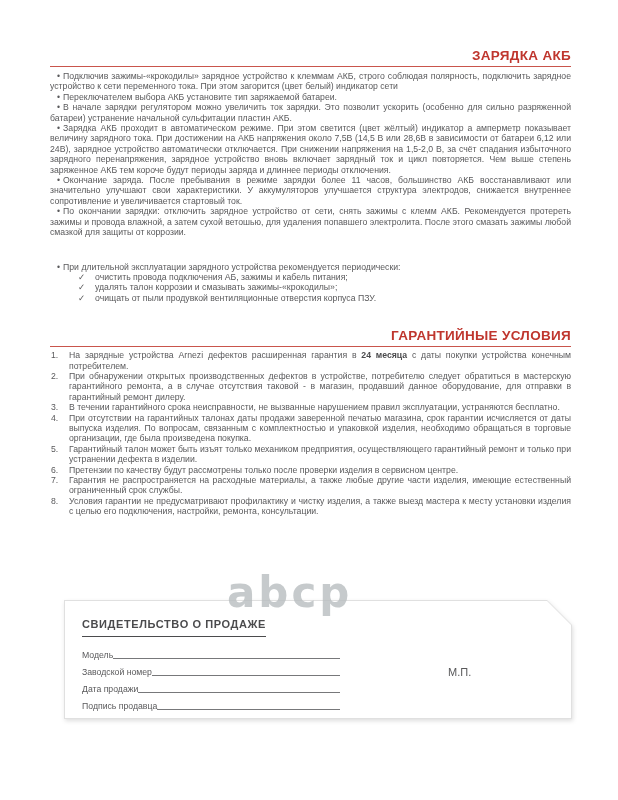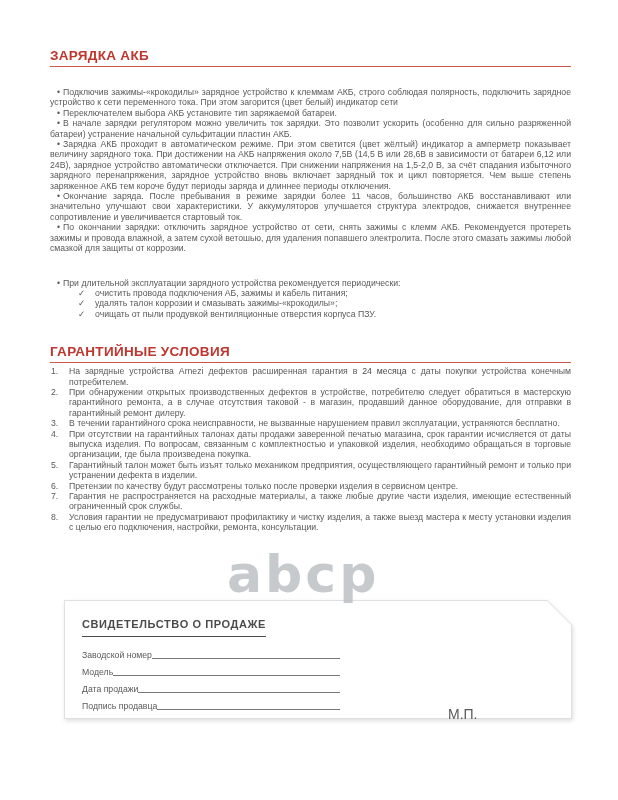--- a/index.html
+++ b/index.html
@@ -5,46 +5,46 @@
   html,body { margin:0; padding:0; background:#ffffff; }
   .page {
     position:relative; width:618px; height:800px; background:#ffffff;
     font-family:"Liberation Sans", sans-serif; color:#59595b; overflow:hidden;
   }
   .content { position:absolute; left:50px; top:48px; width:521px; }
 
   .section { margin:0; }
   .section-title {
     font-size:13.5px; font-weight:bold; color:#bf362e; letter-spacing:0.3px;
-    margin:0; padding:0 0 3px 0; border-bottom:1px solid #c9554c;
+    margin:0; padding:0 0 3px 0; border-bottom:1px solid #c9554c;text-align:right;
   }
   .txt { font-size:8.7px; line-height:10.4px; color:#59595b; }
 
-  .paras { margin-top:20px; }
+  .paras { margin-top:4px; }
   .para { margin:0; text-align:justify; text-indent:7px; }
   .bullet { padding-right:3px; }
 
   .care-intro { margin:4px 0 0 0; text-indent:7px; }
   .checklist { margin:0; padding:0; list-style:none; }
   .check-row { display:flex; padding-left:28px; margin:0; }
   .check-icon { width:17px; flex:none; color:#59595b; }
   .check-text { flex:1; }
 
   .w-list { margin-top:3px; }
   .w-item { display:flex; margin:0; }
   .w-num { width:18px; flex:none; padding-left:1px; }
   .w-text { flex:1; text-align:justify; }
-  .w-bold { font-weight:normal; color:#4b4b4d;margin-top:40px; }
+  .w-bold { font-weight:bold; color:#4b4b4d;margin-top:40px; }
 
   .sec-care { margin-top:24px; }
   .sec-warranty { margin-top:25px; }
 
   .watermark {
-    position:absolute; left:227px; top:548px; z-index:5; pointer-events:none;
-    font-family:"DejaVu Sans", sans-serif; font-weight:bold; font-size:52px;
+    position:absolute; left:227px; top:572px; z-index:5; pointer-events:none;
+    font-family:"DejaVu Sans", sans-serif; font-weight:bold; font-size:42px;
     line-height:1; color:#b9bec0; opacity:0.8; letter-spacing:3px;
   }
 
   .cert {
     position:absolute; left:64px; top:600px; width:508px; height:119px;
     filter:drop-shadow(1.5px 2px 2px rgba(0,0,0,0.13));
   }
   .cert-bg {
     position:absolute; left:0; top:0; width:508px; height:119px; background:#e0e0e0;
     clip-path:polygon(0 0, 483px 0, 508px 25px, 508px 119px, 0 119px);
@@ -55,21 +55,21 @@
   }
   .cert-content { position:absolute; left:18px; top:14px; width:472px; }
   .cert-title {
     display:inline-block; font-size:11px; font-weight:bold; color:#4b4b4d;
     letter-spacing:0.6px; border-bottom:1px solid #4b4b4d; padding-bottom:6px; margin:0;
   }
   .form-rows { margin-top:6px; }
   .form-row { display:flex; width:258px; height:17px; align-items:flex-end; }
   .field-label { font-size:8.7px; color:#59595b; flex:none; }
   .blank-line { flex:1; border-bottom:1px solid #77787a; margin-bottom:1px; }
-  .stamp { position:absolute; left:384px; top:66px; font-size:14px; color:#59595b;margin-top:40px; }
+  .stamp { position:absolute; left:384px; top:66px; font-size:11px; color:#59595b; }
 </style>
 </head>
 <body>
 
 <div class="page">
   <div class="content">
 
     <div class="section">
       <h2 class="section-title">ЗАРЯДКА АКБ</h2>
       <div class="paras txt">
@@ -141,25 +141,25 @@
 
   <div class="watermark">abcp</div>
 
   <div class="cert">
     <div class="cert-bg"></div>
     <div class="cert-fg"></div>
     <div class="cert-content">
       <h3 class="cert-title">СВИДЕТЕЛЬСТВО О ПРОДАЖЕ</h3>
       <div class="form-rows">
         <div class="form-row">
-          <span class="field-label">Заводской номер</span>
+          <span class="field-label">Модель</span>
           <span class="blank-line"></span>
         </div>
         <div class="form-row">
-          <span class="field-label">Модель</span>
+          <span class="field-label">Заводской номер</span>
           <span class="blank-line"></span>
         </div>
         <div class="form-row">
           <span class="field-label">Дата продажи</span>
           <span class="blank-line"></span>
         </div>
         <div class="form-row">
           <span class="field-label">Подпись продавца</span>
           <span class="blank-line"></span>
         </div>

